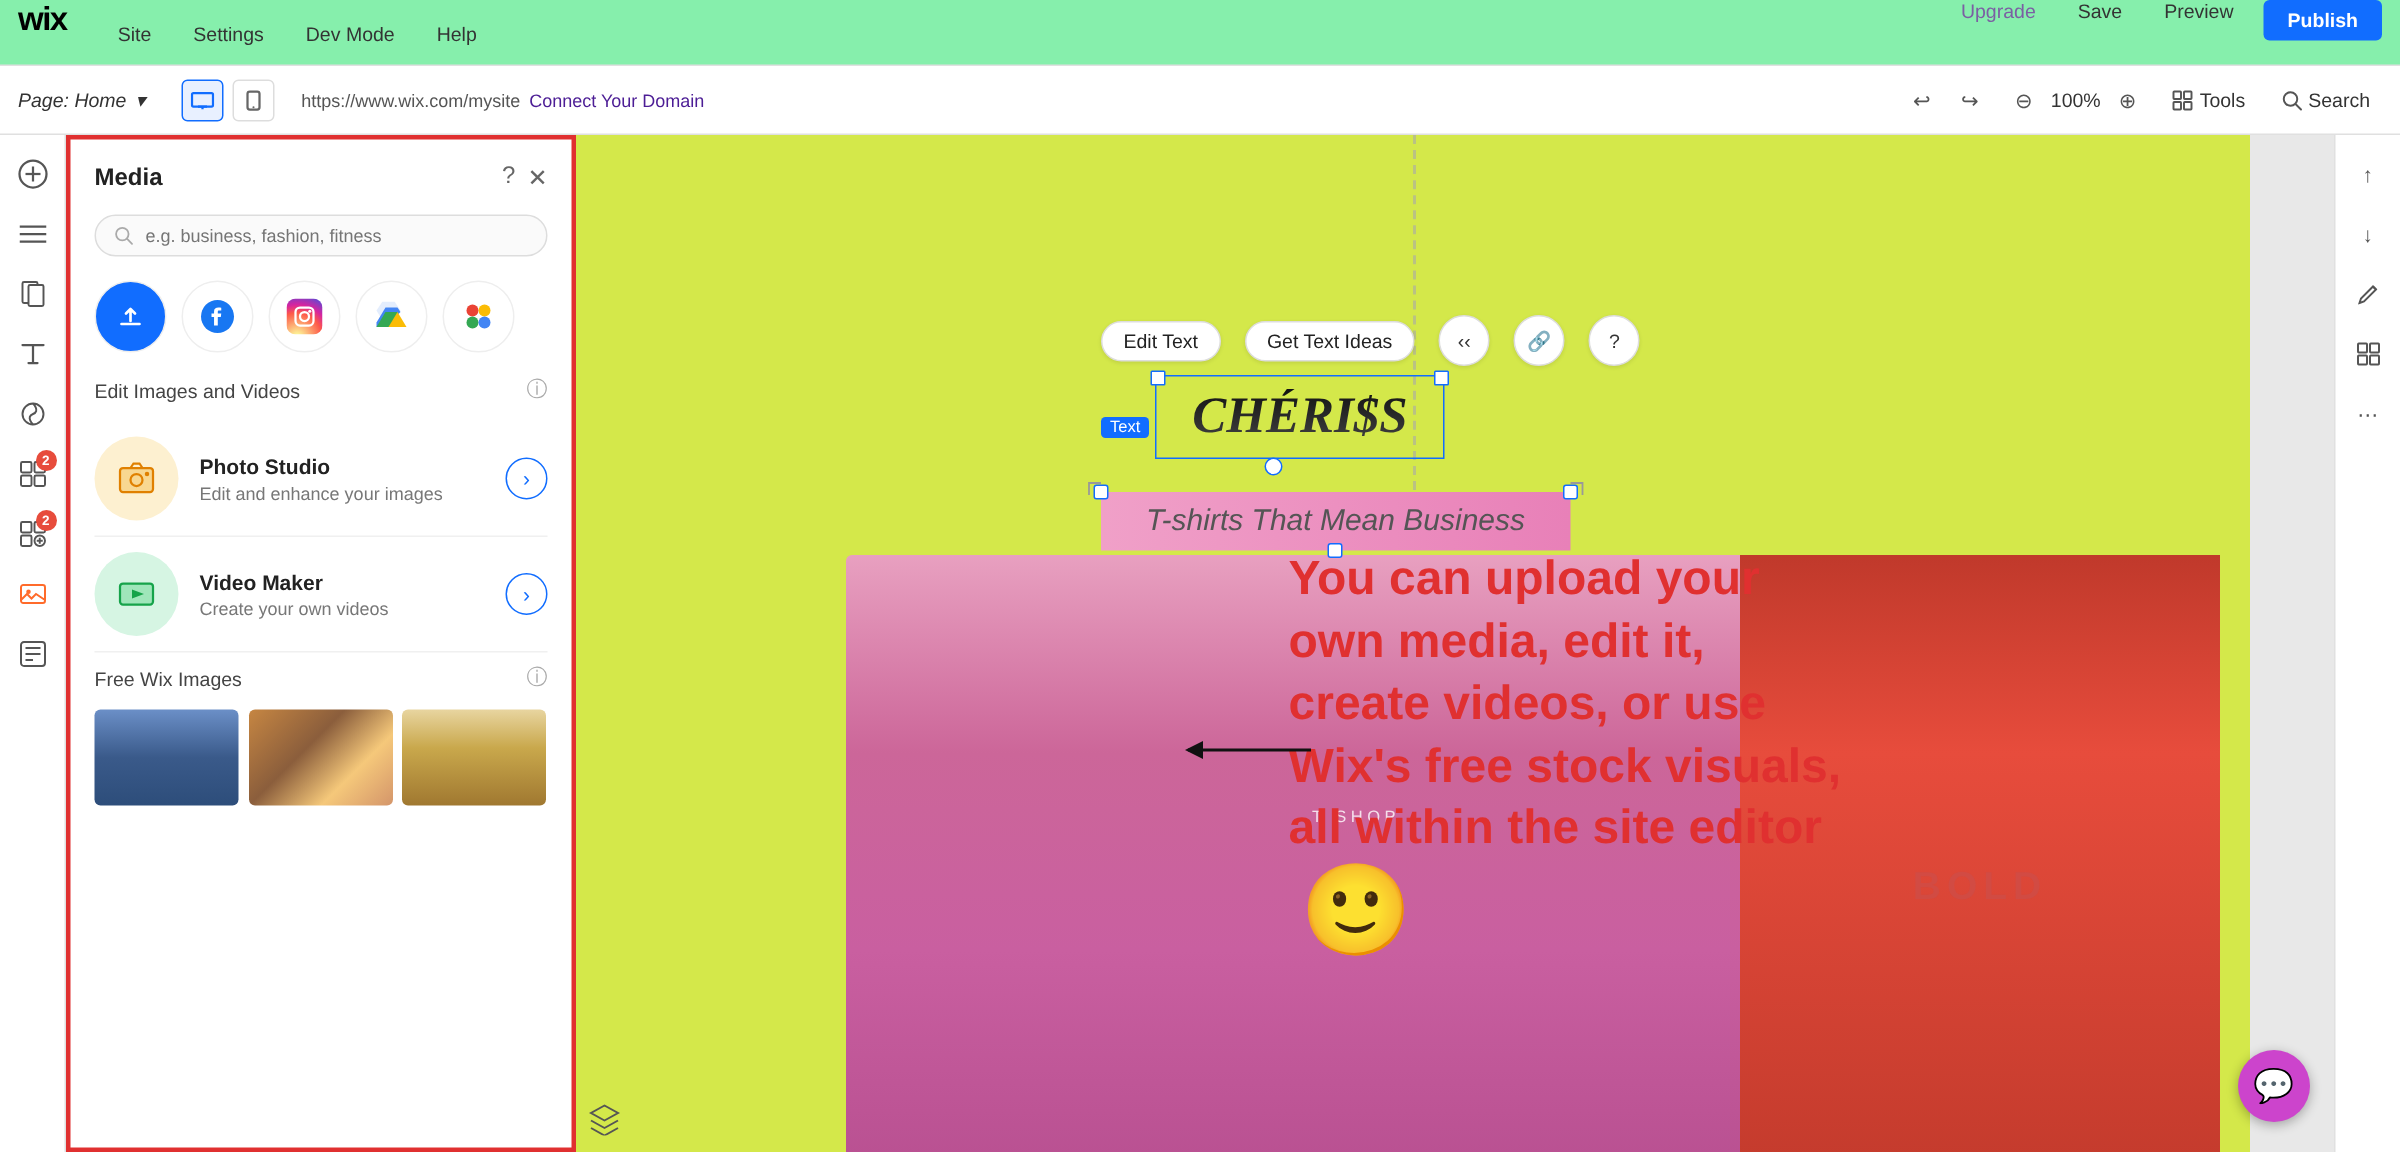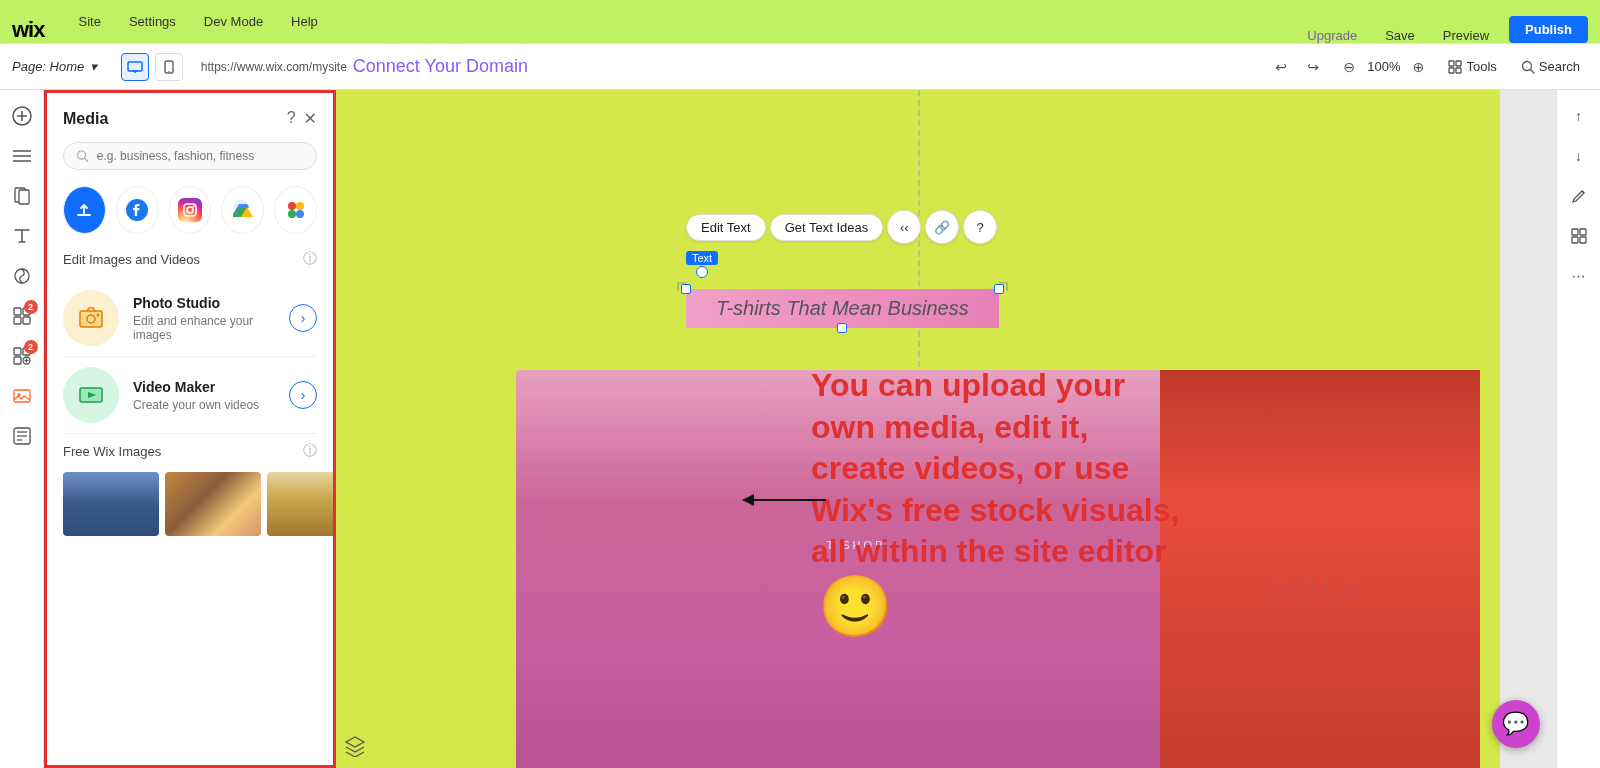--- a/index.html
+++ b/index.html
@@ -1,21 +1,21 @@
 <!DOCTYPE html>
 <html><head>
   <meta charset="utf-8">
   <style>
     * { box-sizing: border-box; margin: 0; padding: 0; }
     body { font-family: 'Helvetica Neue', Arial, sans-serif; font-size: 13px; background: #f0f0f0; overflow: hidden; width: 1600px; height: 768px; }
 
     
     .top-nav {
-      display: flex; align-items: flex-end; height: 44px;
-      background: #bef264; border-bottom: 1px solid #e0e0e0;
+      display: flex; align-items: flex-start; height: 44px;
+      background: #86efac; border-bottom: 1px solid #e0e0e0;
       padding: 0 12px; gap: 0;
     }
     .wix-logo { font-weight: 900; font-size: 22px; color: #000; margin-right: 20px; letter-spacing: -1px; }
     .nav-item { padding: 0 14px; font-size: 13px; color: #333; cursor: pointer; height: 44px; display: flex; align-items: center; }
     .nav-spacer { flex: 1; }
     .nav-upgrade { color: #7b5fa3; font-size: 13px; padding: 0 14px; cursor: pointer; }
     .nav-save { font-size: 13px; padding: 0 14px; cursor: pointer; color: #333; }
     .nav-preview { font-size: 13px; padding: 0 14px; cursor: pointer; color: #333; }
     .nav-publish { background: #116dff; color: #fff; border-radius: 4px; padding: 6px 16px; font-size: 13px; font-weight: 600; cursor: pointer; margin-left: 6px; }
 
@@ -24,21 +24,21 @@
       display: flex; align-items: center; height: 46px;
       background: #fff; border-bottom: 1px solid #e0e0e0;
       padding: 0 12px; gap: 8px;
     }
     .page-selector { display: flex; align-items: center; gap: 6px; font-size: 13px; color: #333; cursor: pointer; margin-right: 16px; font-style: italic; }
     .view-icons { display: flex; gap: 6px; margin-right: 10px; }
     .view-icon { width: 28px; height: 28px; border-radius: 4px; display: flex; align-items: center; justify-content: center; cursor: pointer; border: 1px solid #ddd; }
     .view-icon.active { background: #e8f0ff; border-color: #116dff; }
     .url-bar { display: flex; align-items: center; gap: 6px; font-size: 12px; flex: 1; }
     .url-text { color: #555; }
-    .connect-domain { color: #8b5cf6; cursor: pointer; font-size: 18px; }
+    .connect-domain { color: #4c1d95; cursor: pointer; font-size: 12px; }
     .toolbar-right { display: flex; align-items: center; gap: 8px; margin-left: auto; }
     .undo-redo { display: flex; gap: 4px; }
     .icon-btn { width: 28px; height: 28px; display: flex; align-items: center; justify-content: center; cursor: pointer; border-radius: 4px; font-size: 14px; color: #555; }
     .zoom-control { display: flex; align-items: center; gap: 4px; font-size: 13px; color: #333; }
     .tools-btn { display: flex; align-items: center; gap: 4px; font-size: 13px; color: #333; cursor: pointer; padding: 4px 8px; border-radius: 4px; }
     .search-btn { display: flex; align-items: center; gap: 4px; font-size: 13px; color: #333; cursor: pointer; padding: 4px 8px; }
 
     
     .main-area { display: flex; height: calc(768px - 44px - 46px); }
 
@@ -48,21 +48,21 @@
       display: flex; flex-direction: column; align-items: center; padding-top: 8px; gap: 4px;
       z-index: 10;
     }
     .left-icon { width: 36px; height: 36px; display: flex; align-items: center; justify-content: center; cursor: pointer; border-radius: 6px; font-size: 16px; color: #555; position: relative; }
     .left-icon.active { color: #116dff; }
     .badge { position: absolute; top: 2px; right: 2px; background: #e74c3c; color: #fff; border-radius: 50%; width: 14px; height: 14px; font-size: 9px; display: flex; align-items: center; justify-content: center; font-weight: bold; }
     .left-icon-orange { color: #ff6b2b; }
 
     
     .media-panel {
-      width: 292px; background: #fff; border-right: 1px solid #e0e0e0;
+      width: 340px; background: #fff; border-right: 1px solid #e0e0e0;
       border: 3px solid #e03030; display: flex; flex-direction: column;
       overflow-y: auto; padding: 16px;
     }
     .panel-header { display: flex; align-items: center; justify-content: space-between; margin-bottom: 14px; }
     .panel-title { font-size: 16px; font-weight: 600; color: #222; }
     .panel-header-icons { display: flex; gap: 8px; color: #666; font-size: 16px; }
     .panel-header-icon { cursor: pointer; }
 
     .search-box {
       display: flex; align-items: center; border: 1px solid #ddd; border-radius: 20px;
@@ -147,21 +147,21 @@
     .dashed-line {
       position: absolute; top: 0; bottom: 0;
       width: 1px; border-left: 2px dashed #aaa; opacity: 0.6;
     }
 
     
     .text-element-wrap {
       position: absolute; top: 120px; left: 350px; z-index: 20;
     }
     .text-toolbar {
-      display: flex; gap: 4px; margin-bottom: 6px; align-items: center;
+      display: flex; gap: 16px; margin-bottom: 6px; align-items: center;
     }
     .text-tool-btn {
       background: #fff; border: 1px solid #ddd; border-radius: 20px;
       padding: 5px 14px; font-size: 13px; font-weight: 500; cursor: pointer;
       display: flex; align-items: center; gap: 6px; color: #222;
       box-shadow: 0 1px 3px rgba(0,0,0,0.1);
     }
     .text-tool-icon-btn {
       width: 34px; height: 34px; background: #fff; border: 1px solid #ddd; border-radius: 50%;
       display: flex; align-items: center; justify-content: center; cursor: pointer;
@@ -494,20 +494,23 @@
         </div>
         <div class="text-tool-btn">
           <span>Get Text Ideas</span>
         </div>
         <div class="text-tool-icon-btn">‹‹</div>
         <div class="text-tool-icon-btn">🔗</div>
         <div class="text-tool-icon-btn">?</div>
       </div>
       <div style="display:inline-block;">
         <div class="text-label-badge">Text</div>
+        <div class="text-selected-box">
+          <div style="font-size:34px;font-weight:900;font-family:'Georgia',serif;font-style:italic;color:#222;background:linear-gradient(180deg,#111 0%,#444 100%);-webkit-background-clip:text;-webkit-text-fill-color:transparent;">CHÉRI$S</div>
+        </div>
         
         <div style="display:flex;justify-content:center;margin-top:-1px;">
           <div style="width:12px;height:12px;background:#fff;border:1.5px solid #116dff;border-radius:50%;"></div>
         </div>
       </div>
       
       <div class="subtitle-wrap">
         <div style="position:relative;display:inline-block;">
 
           <svg style="position:absolute;left:-10px;top:-8px;" width="12" height="12" viewBox="0 0 12 12">

